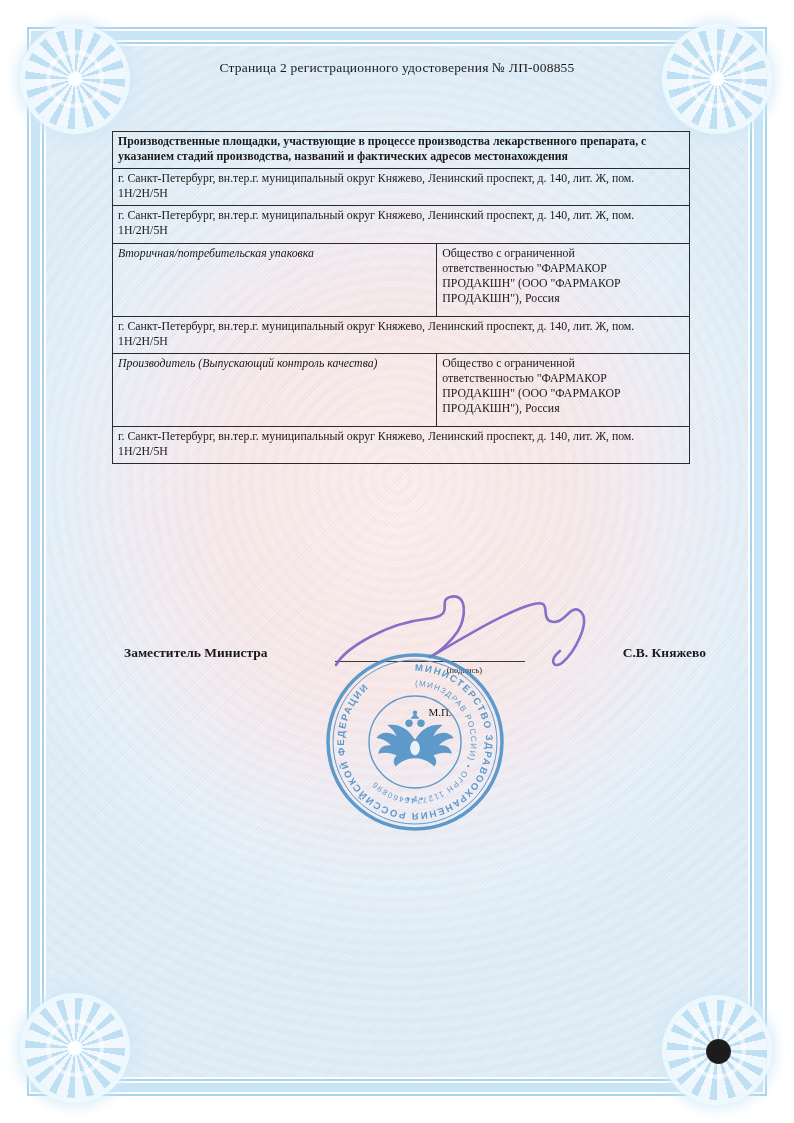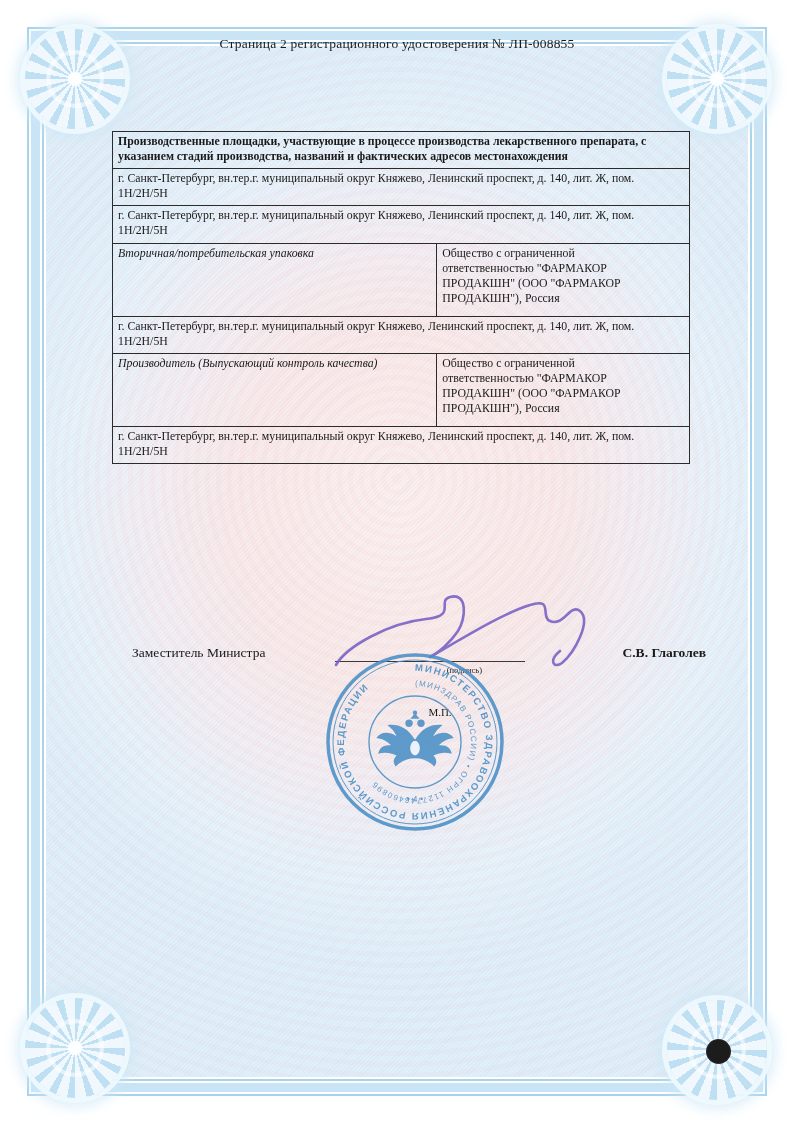--- a/index.html
+++ b/index.html
@@ -35,42 +35,42 @@
   .rosette.tr{left:667px;top:29px;}
   .rosette.bl{left:25px;top:998px;}
   .rosette.br{left:667px;top:1000px;}
   .punch-hole{
     position:absolute;left:706px;top:1039px;width:25px;height:25px;border-radius:50%;
     background:radial-gradient(circle,#1c1c1c 0 62%, #3a3a3a 78%, rgba(40,40,40,0.25) 100%);
   }
 
   
   .doc-header{
-    position:absolute;left:0;top:36px;width:100%;text-align:center;
+    position:absolute;left:0;top:60px;width:100%;text-align:center;
     font-size:13.5px;letter-spacing:0.2px;
   }
 
   
   table.sites{
     position:absolute;left:112px;top:131px;width:578px;
     border-collapse:collapse;table-layout:fixed;
     font-size:11.8px;line-height:1.28;
   }
   table.sites td{
     border:1px solid #2b2b2b;vertical-align:top;padding:2px 21px 4px 5px;background:transparent;
   }
   td.th-full{font-weight:bold;}
   td.stage{font-style:italic;width:56.2%;}
   td.company{width:43.8%;}
   td.addr{padding-bottom:5px;}
   tr.stage-row td{height:66px;}
 
   
   .sig-title{
-    position:absolute;left:132px;top:645px;font-weight:normal;font-size:13.5px;
+    position:absolute;left:124px;top:645px;font-weight:bold;font-size:13.5px;
   }
   .sig-name{
     position:absolute;right:88px;top:645px;font-weight:bold;font-size:13.5px;
   }
   .sig-line{
     position:absolute;left:335px;top:661px;width:190px;border-top:1.2px solid #3a3a3a;
   }
   .sig-caption{
     position:absolute;left:372px;top:665px;width:110px;text-align:right;font-size:8.5px;
   }
@@ -129,21 +129,21 @@
       <td class="stage">Производитель (Выпускающий контроль качества)</td>
       <td class="company">Общество с ограниченной ответственностью "ФАРМАКОР ПРОДАКШН" (ООО "ФАРМАКОР ПРОДАКШН"), Россия</td>
     </tr>
     <tr>
       <td class="addr" colspan="2">г. Санкт-Петербург, вн.тер.г. муниципальный округ Княжево, Ленинский проспект, д. 140, лит. Ж, пом. 1Н/2Н/5Н</td>
     </tr>
   </tbody>
     </table>
 
   <div class="sig-title">Заместитель Министра</div>
-  <div class="sig-name">С.В. Глаголев</div>
+  <div class="sig-name">С.В. Княжево</div>
   <div class="sig-line"></div>
   <div class="sig-caption">(подпись)</div>
   <div class="seal-mark">М.П.</div>
 
   <svg class="autograph" width="310" height="110" viewBox="0 0 310 110">
     <g fill="none" stroke="#7a63c4" stroke-width="2.6" stroke-linecap="round" opacity="0.9">
       <path d="M18 82 C28 64, 70 40, 108 36 C140 33, 118 18, 132 14 C150 9, 148 36, 140 48 C132 60, 120 70, 112 74"></path>
       <path d="M112 74 C150 52, 186 30, 212 22 C236 14, 222 34, 232 38 C246 44, 252 20, 262 28 C274 38, 256 70, 244 80 C236 86, 230 78, 242 68"></path>
     </g>
   </svg>

